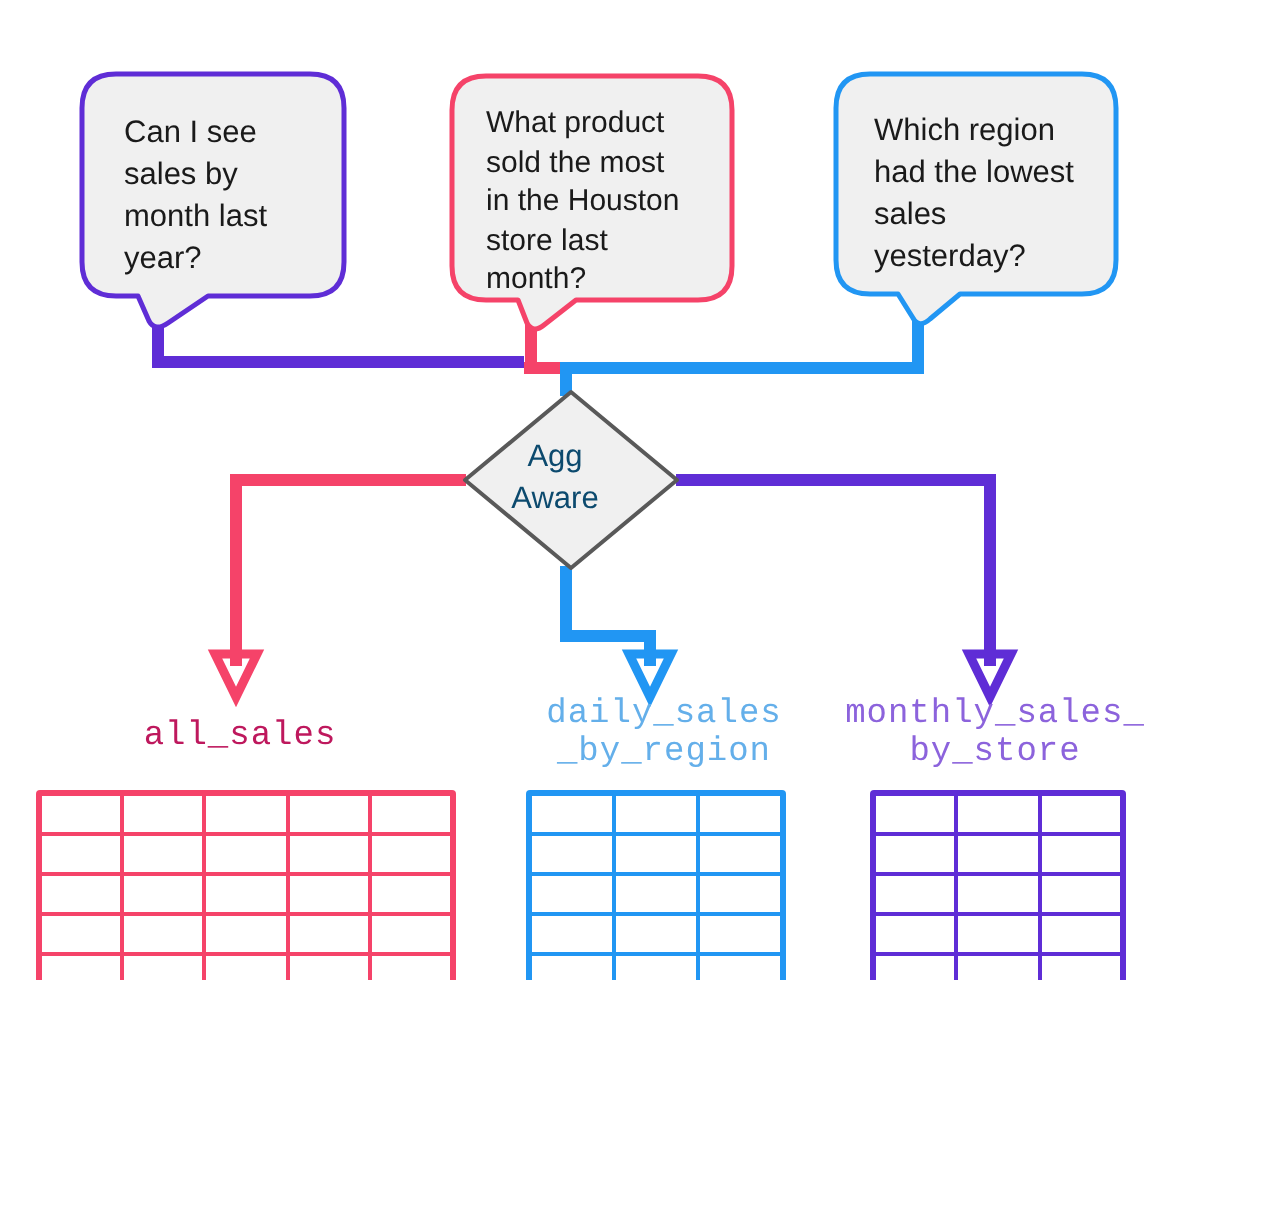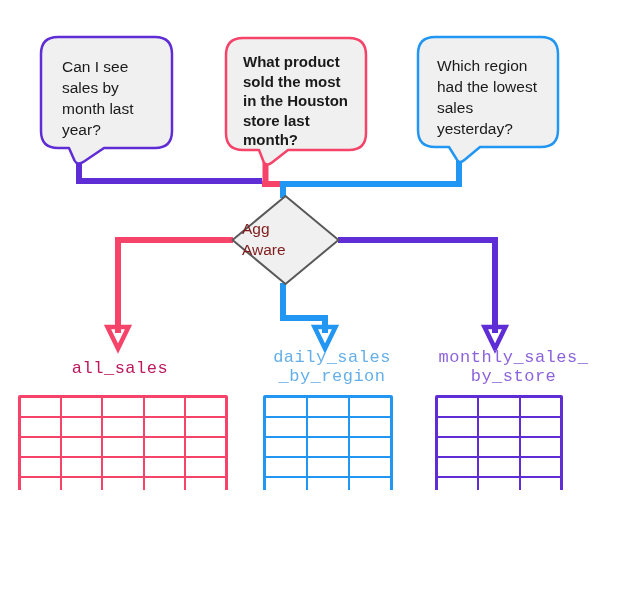--- a/index.html
+++ b/index.html
@@ -5,23 +5,23 @@
   html,body{margin:0;padding:0;background:#ffffff;}
   #stage{position:relative;width:634px;height:490px;background:#ffffff;overflow:hidden;
          font-family:"Liberation Sans","DejaVu Sans",sans-serif;}
   #diagram-svg{position:absolute;left:0;top:0;}
   .bubble-shape{fill:#F0F0F0;stroke-width:2.5;stroke-linejoin:round;}
   .connector{fill:none;stroke-width:6;stroke-linecap:butt;stroke-linejoin:miter;}
   .arrowhead{fill:#ffffff;stroke-width:4.5;stroke-linejoin:miter;}
   .diamond-shape{fill:#F0F0F0;stroke-width:2;stroke-linejoin:round;}
   .bubble-text{position:absolute;color:#1a1a1a;font-size:15.5px;line-height:21px;
                white-space:pre-line;letter-spacing:0px;}
-  .bubble-text.tight{line-height:19.5px;font-size:15px;font-weight:bold;}
-  .diamond-text{position:absolute;left:242px;top:218px;width:101px;text-align:left;
-                color:#7f1d1d;font-size:15.5px;line-height:21px;white-space:pre-line;}
+  .bubble-text.tight{line-height:19.5px;font-size:15px;}
+  .diamond-text{position:absolute;left:227px;top:218px;width:101px;text-align:center;
+                color:#0c4a6e;font-size:15.5px;line-height:21px;white-space:pre-line;}
   .table-label{position:absolute;text-align:center;white-space:pre-line;
                font-family:"Liberation Mono","DejaVu Sans Mono",monospace;
                font-size:17px;line-height:18.5px;letter-spacing:0.5px;}
   .agg-table{position:absolute;display:grid;gap:2px;padding:3px;border-radius:2px;}
   .agg-table .cell{background:#ffffff;}
 </style>
 </head>
 <body>
 
 <div id="stage">
@@ -60,21 +60,21 @@
 had the lowest
 sales
 yesterday?</div>
 
   <div class="diamond-text">Agg
 Aware</div>
 
   <div class="table-label" style="left: 18px; top: 360px; width: 204px; color: #be185d;">all_sales</div>
   <div class="table-label" style="left: 268px; top: 349px; width: 128px; color: rgb(100, 175, 234); text-align: center;">daily_sales
 _by_region</div>
-  <div class="table-label" style="left: 419px; top: 349px; width: 157px; color: rgb(140, 99, 220); margin-left: 16px;">monthly_sales_
+  <div class="table-label" style="left: 419px; top: 349px; width: 157px; color: rgb(140, 99, 220);">monthly_sales_
 by_store</div>
 
   <div class="agg-table" style="left: 18px; top: 395px; width: 204px; height: 197px; background: rgb(245, 67, 105); grid-template-columns: repeat(5, 1fr); grid-auto-rows: 1fr;">
       <div class="cell"></div>
       <div class="cell"></div>
       <div class="cell"></div>
       <div class="cell"></div>
       <div class="cell"></div>
       <div class="cell"></div>
       <div class="cell"></div>

